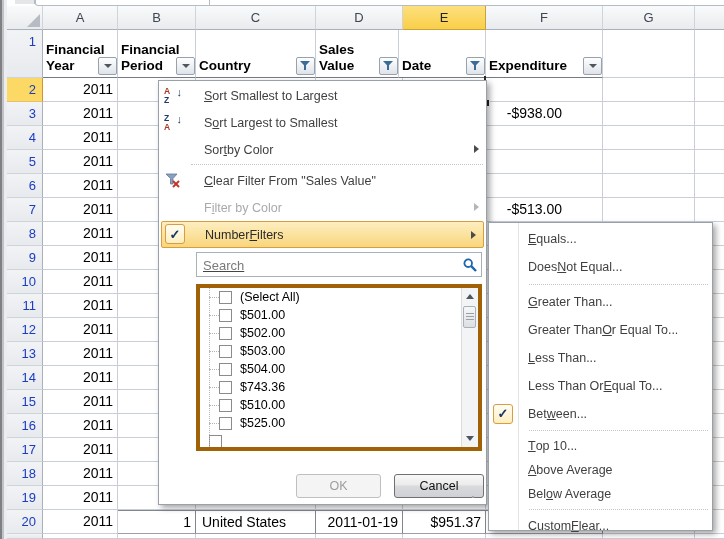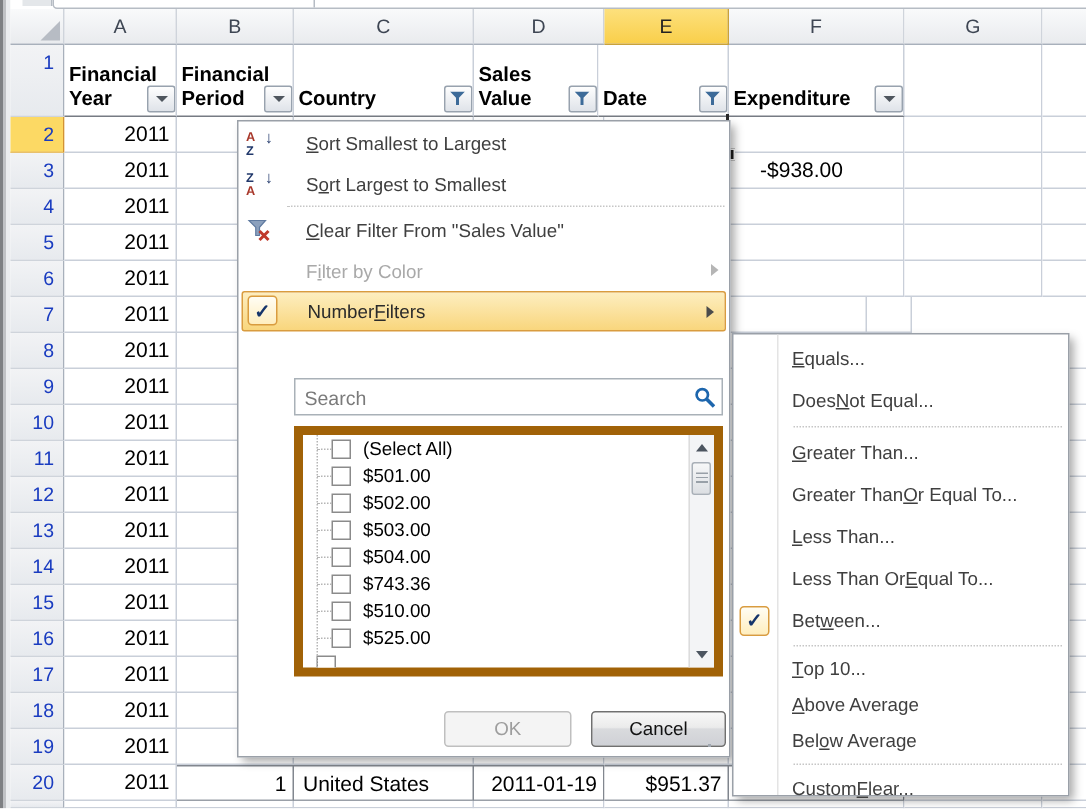--- a/index.html
+++ b/index.html
@@ -58,25 +58,25 @@
   .sico .t{top:0;left:0;}
   .sico .b{bottom:0;left:0;}
   .sico .red{color:#a8382b;}
   .sico .navy{color:#21386b;}
   .sico .ar{position:absolute;right:0;top:1px;font-size:11px;color:#21386b;font-weight:normal;}
   .micon{position:absolute;left:5px;top:5px;width:17px;height:17px;}
   
   #search-box{position:absolute;left:37px;top:171px;width:286px;height:25px;box-sizing:border-box;
      border:1px solid #a9b1b8;background:#fff;}
   #search-box input{border:none;outline:none;width:255px;height:21px;margin:1px 0 0 4px;font-family:"Liberation Sans",sans-serif;
-     font-size:13px;color:#444;background:transparent;}
+     font-size:13px;color:#444;background:transparent;text-decoration:underline;}
   #search-box input::placeholder{color:#7a7a7a;opacity:1;}
   #mag{position:absolute;right:4px;top:5px;}
   
-  #vlist{position:absolute;left:37px;top:203px;width:286px;height:167px;box-sizing:border-box;border:6px solid #a16207;
+  #vlist{position:absolute;left:37px;top:203px;width:286px;height:167px;box-sizing:border-box;border:4px solid #a16207;
      background:#fff;overflow:hidden;}
   #vguide{position:absolute;left:9px;top:0;bottom:0;width:0;border-left:1px dotted #b5b5b5;}
   .vitem{display:flex;align-items:center;height:18px;padding-left:9px;font-size:12.5px;color:#000;}
   .stub{width:10px;height:0;border-top:1px dotted #b5b5b5;}
   .cb{width:13px;height:13px;box-sizing:border-box;border:1px solid #8b8b8b;background:#fff;margin-right:8px;flex:none;}
   
   #vsb{position:absolute;right:0;top:0;bottom:0;width:16px;background:#f3f4f6;border-left:1px solid #dcdcdc;}
   .sbarr{position:absolute;left:4px;width:0;height:0;}
   #sb-up{top:6px;border-left:4px solid transparent;border-right:4px solid transparent;border-bottom:5px solid #4c5560;}
   #sb-down{bottom:6px;border-left:4px solid transparent;border-right:4px solid transparent;border-top:5px solid #4c5560;}
@@ -229,20 +229,21 @@
         <div class="c " style="width: 92px;"></div>
         <div class="c " style="width: 30px;"></div>
       </div>
       <div class="grow" style="height: 24px;">
         <div class="c rowhead" style="width: 36px;">7</div>
         <div class="c num" style="width: 75px;">2011</div>
         <div class="c num" style="width: 78px;"></div>
         <div class="c txt" style="width: 120px;"></div>
         <div class="c num" style="width: 87px;"></div>
         <div class="c num" style="width: 83px;"></div>
+        <div class="c num fpad" style="width: 117px;">-$513.00</div>
         <div class="c " style="width: 92px;"></div>
         <div class="c " style="width: 30px;"></div>
       </div>
       <div class="grow" style="height: 24px;">
         <div class="c rowhead" style="width: 36px;">8</div>
         <div class="c num" style="width: 75px;">2011</div>
         <div class="c num" style="width: 78px;"></div>
         <div class="c txt" style="width: 120px;"></div>
         <div class="c num" style="width: 87px;"></div>
         <div class="c num" style="width: 83px;"></div>
@@ -414,20 +415,26 @@
         <div class="mi">
           <span class="sico">
             <i class="t navy">Z</i>
             <i class="b red">A</i>
             <i class="ar">↓</i>
           </span>
           <span class="pre">S</span>
           <span class="key">o</span>
           <span class="post">rt Largest to Smallest</span>
         </div>
+        <div class="mi">
+          <span class="pre">Sor</span>
+          <span class="key">t</span>
+          <span class="post"> by Color</span>
+          <span class="marrow"></span>
+        </div>
         <div class="msep"></div>
         <div class="mi">
           <svg class="micon" width="17" height="17" viewBox="0 0 17 17">
             <polygon points="2,2 13,2 9,6.5 9,12 6.5,12 6.5,6.5" fill="#8ba0bd" stroke="#5f7aa0" stroke-width="0.8"></polygon>
             <line x1="9" y1="9" x2="15" y2="15" stroke="#c0392b" stroke-width="2"></line>
             <line x1="15" y1="9" x2="9" y2="15" stroke="#c0392b" stroke-width="2"></line>
           </svg>
           <span class="pre"></span>
           <span class="key">C</span>
           <span class="post">lear Filter From "Sales Value"</span>

